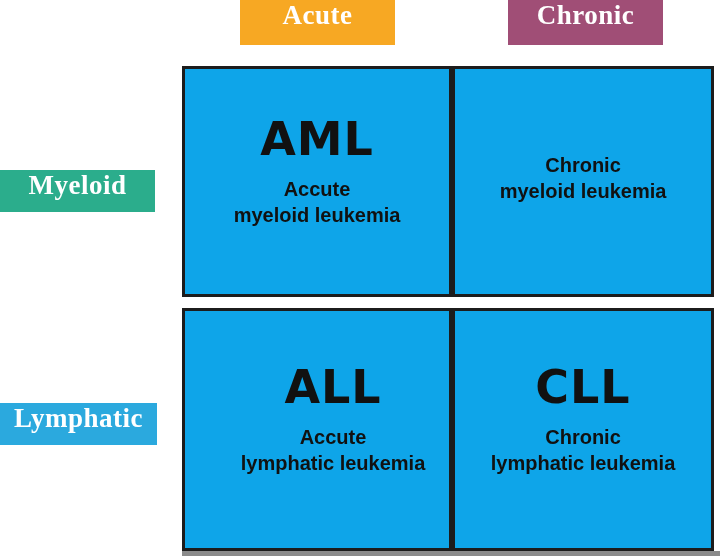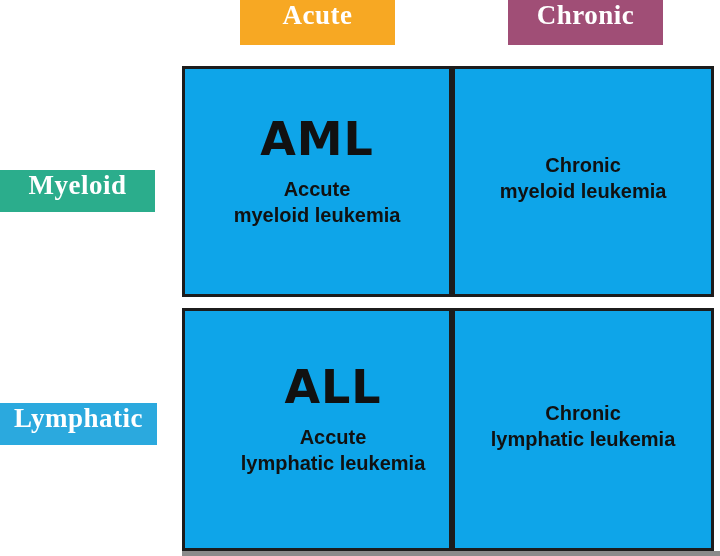--- a/index.html
+++ b/index.html
@@ -116,20 +116,21 @@
   <div class="box box-all">
     <div class="cell-content">
       <div class="abbr">ALL</div>
       <div class="desc">Accute
 lymphatic leukemia</div>
     </div>
   </div>
 
   <div class="box box-cll">
     <div class="cell-content">
+      <div class="abbr">CLL</div>
       <div class="desc">Chronic
 lymphatic leukemia</div>
     </div>
   </div>
 
   <div class="bottom-strip" style="background: rgb(139, 139, 139);"></div>
 
 </div>
 
 </body></html>

